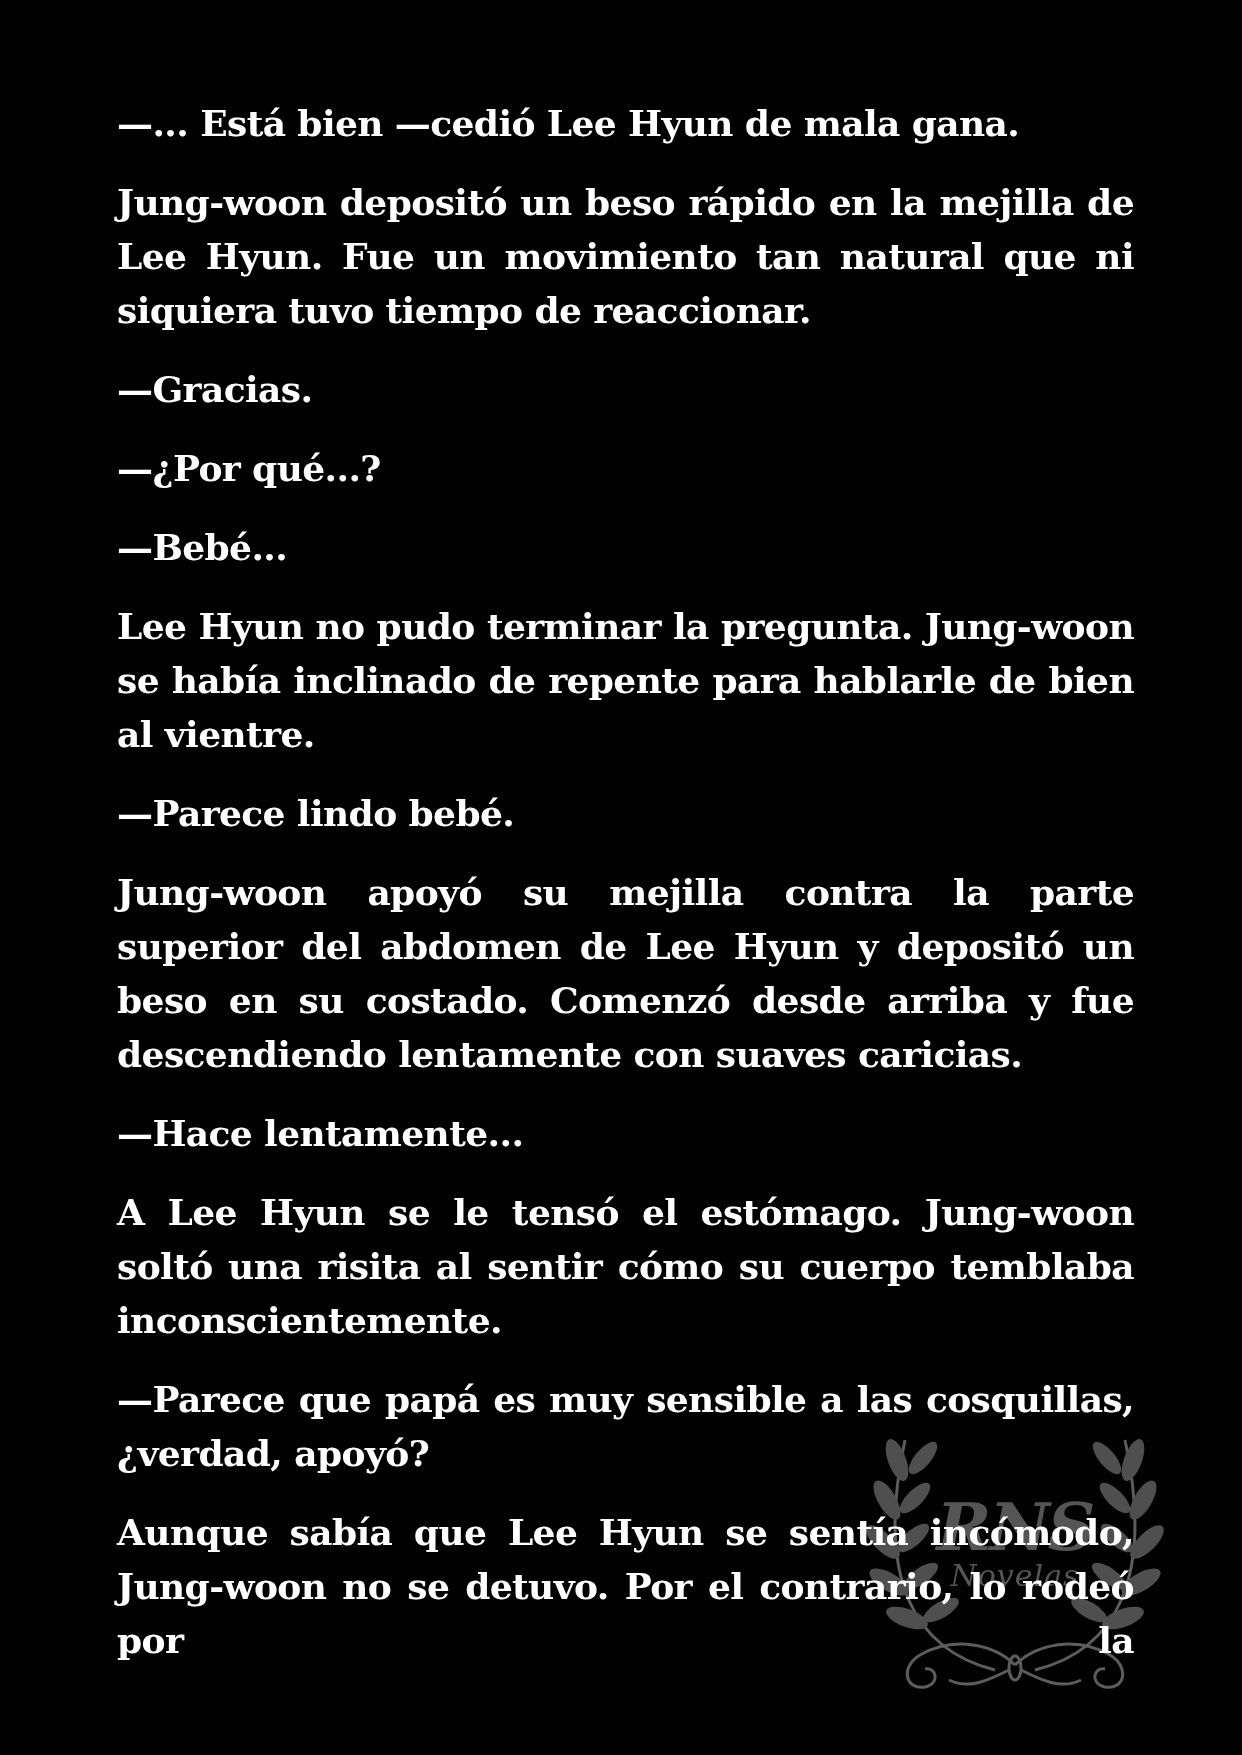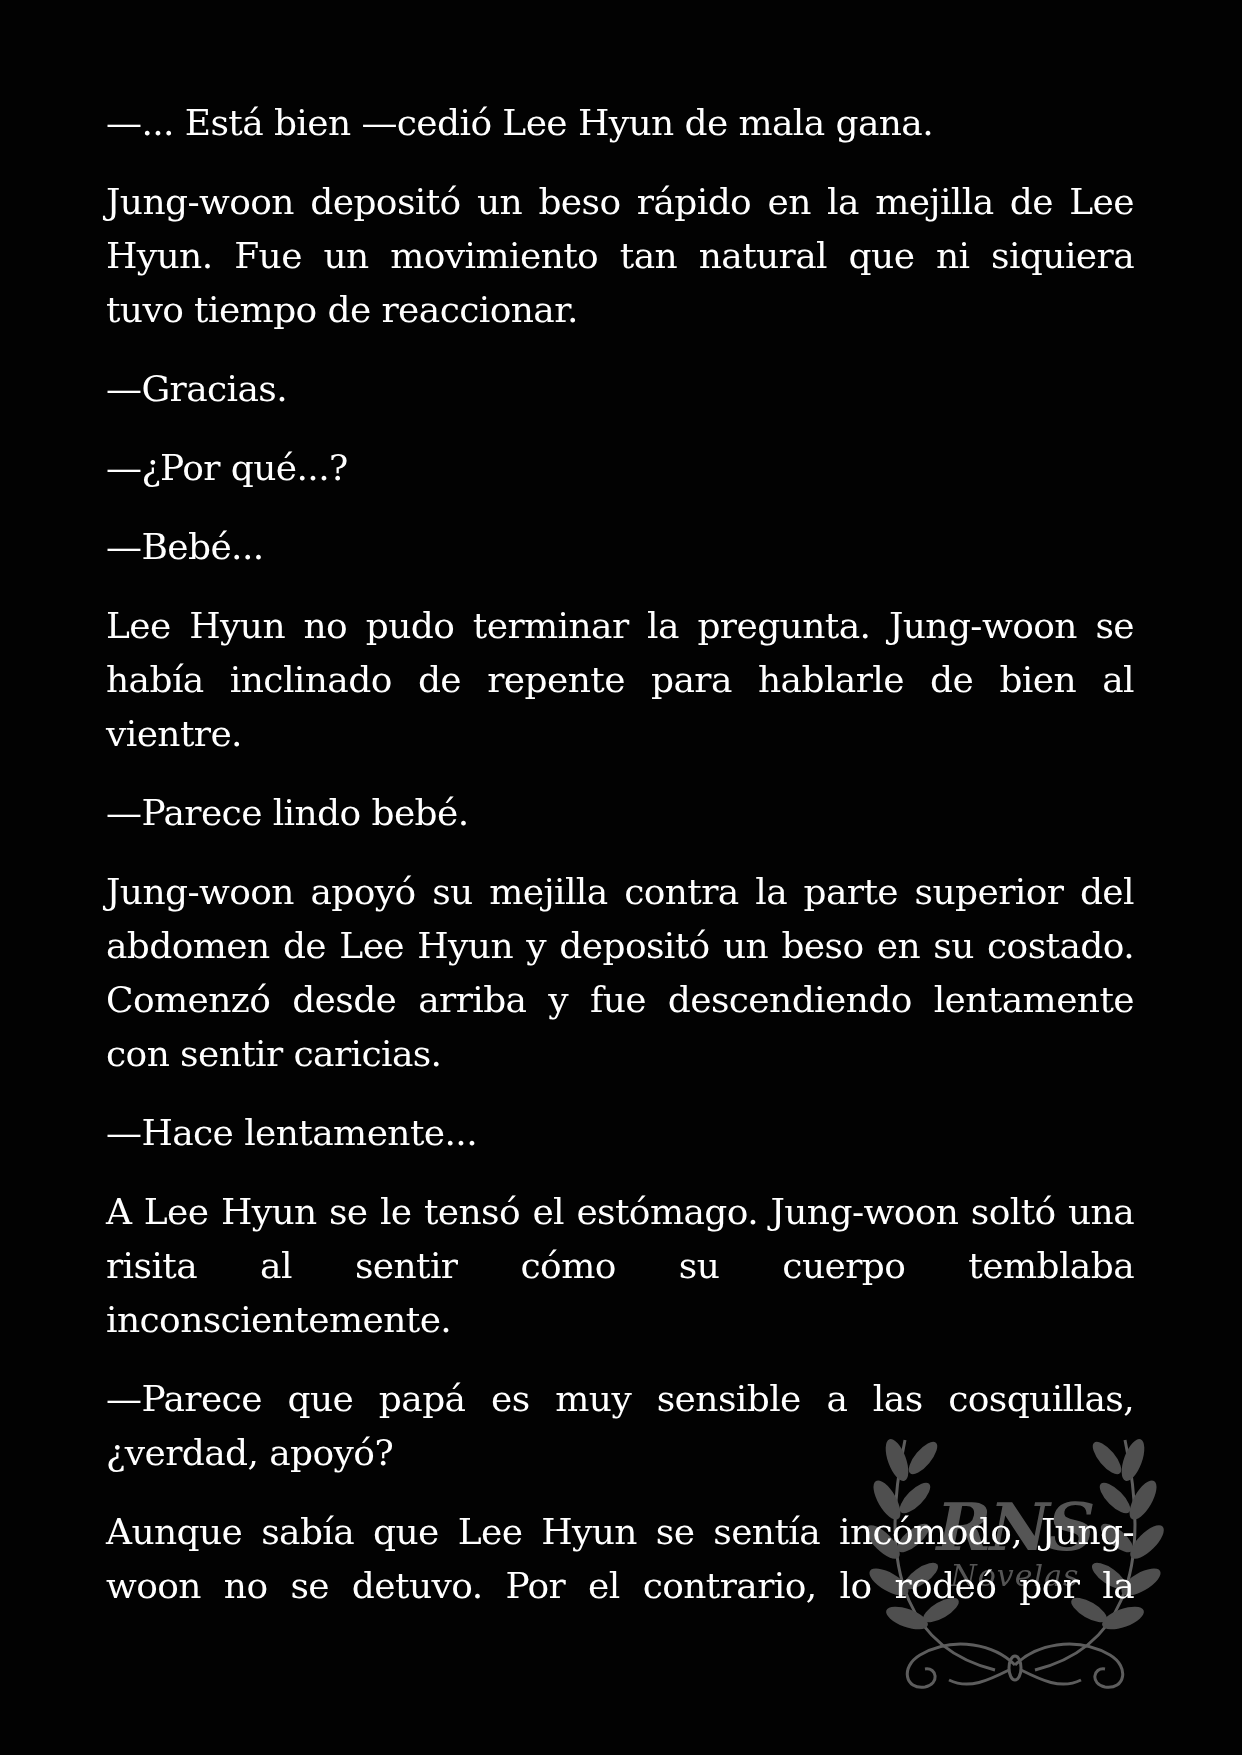--- a/index.html
+++ b/index.html
@@ -14,28 +14,29 @@
       overflow: hidden;
       background: #020202;
     }
     .page {
       position: absolute;
       left: 106px;
       top: 96px;
       width: 1028px;
     }
     .para {
-      margin: 0 0 25px 0;
+      margin: 0 0 25px 11px;
       color: #ffffff;
       font-family: "DejaVu Serif", "Liberation Serif", serif;
       font-size: 36px;
       line-height: 54px;
       text-align: justify;
       letter-spacing: -0.6px;
       word-spacing: 0px;
+      font-weight: bold;
     }
     .watermark {
       position: absolute;
       left: 845px;
       top: 1420px;
       width: 340px;
       height: 290px;
       opacity: 0.55;
       pointer-events: none;
     }
@@ -110,18 +111,18 @@
 </div>
 
 <div class="page text-layer">
   <p class="para">—... Está bien —cedió Lee Hyun de mala gana.</p>
   <p class="para">Jung-woon depositó un beso rápido en la mejilla de Lee Hyun. Fue un movimiento tan natural que ni siquiera tuvo tiempo de reaccionar.</p>
   <p class="para">—Gracias.</p>
   <p class="para">—¿Por qué...?</p>
   <p class="para">—Bebé...</p>
   <p class="para">Lee Hyun no pudo terminar la pregunta. Jung-woon se había inclinado de repente para hablarle de bien al vientre.</p>
   <p class="para">—Parece lindo bebé.</p>
-  <p class="para">Jung-woon apoyó su mejilla contra la parte superior del abdomen de Lee Hyun y depositó un beso en su costado. Comenzó desde arriba y fue descendiendo lentamente con sentir caricias.</p>
+  <p class="para">Jung-woon apoyó su mejilla contra la parte superior del abdomen de Lee Hyun y depositó un beso en su costado. Comenzó desde arriba y fue descendiendo lentamente con suaves caricias.</p>
   <p class="para">—Hace lentamente...</p>
   <p class="para">A Lee Hyun se le tensó el estómago. Jung-woon soltó una risita al sentir cómo su cuerpo temblaba inconscientemente.</p>
   <p class="para">—Parece que papá es muy sensible a las cosquillas, ¿verdad, apoyó?</p>
   <p class="para last-para" style="text-align-last: justify;">Aunque sabía que Lee Hyun se sentía incómodo, Jung-woon no se detuvo. Por el contrario, lo rodeó por la</p>
 </div>
 
 </body></html>

